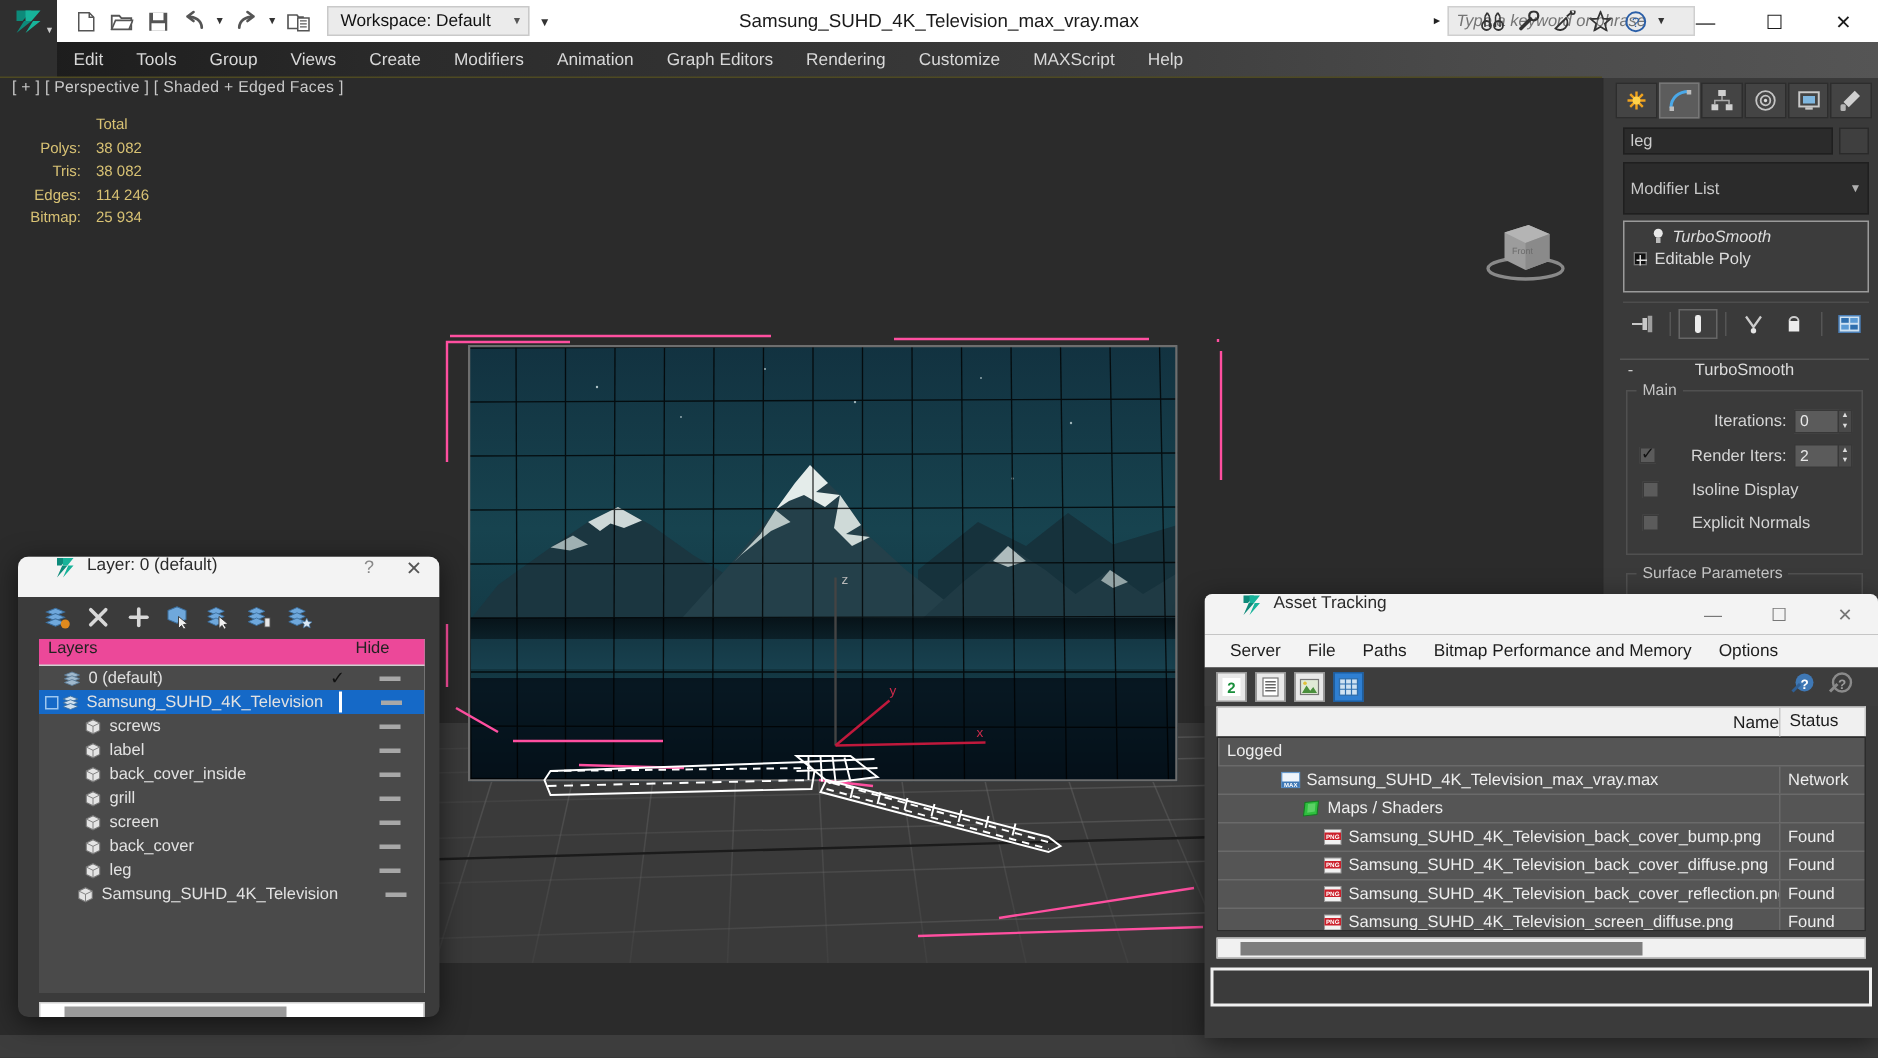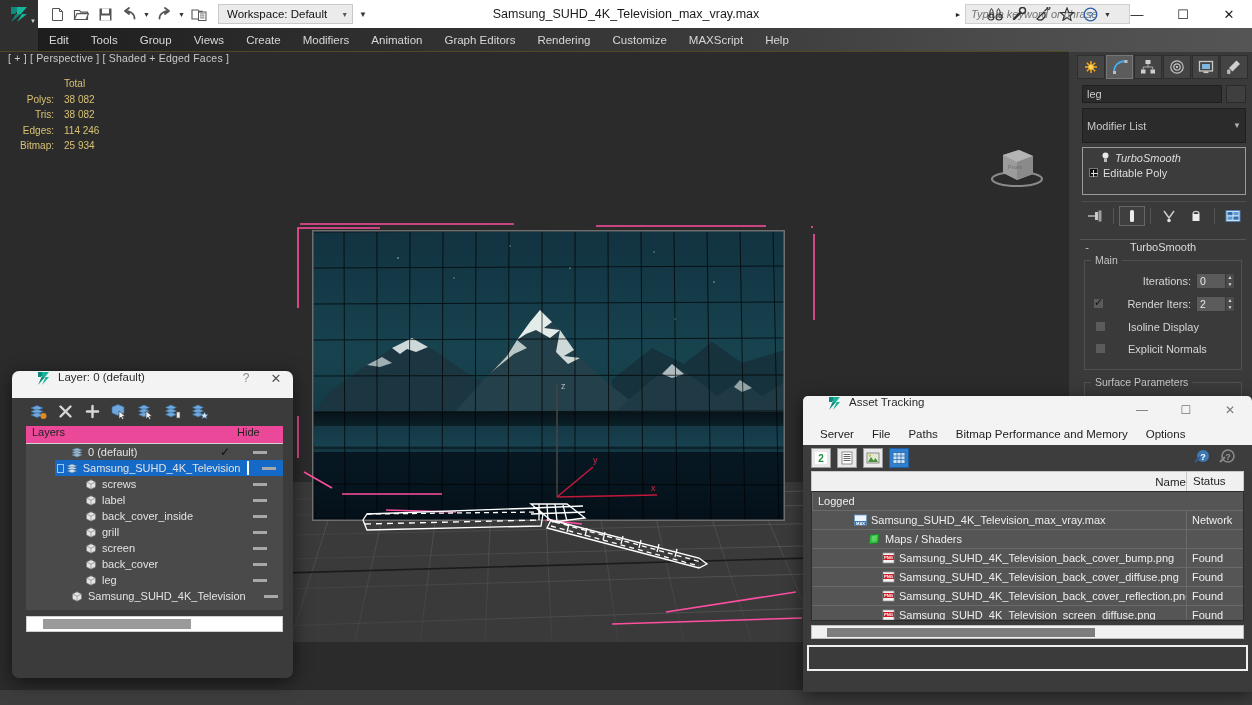--- a/index.html
+++ b/index.html
@@ -137,21 +137,21 @@
   .dlg-title-text { font-size:11.5px; color:#2b2b2b; flex:1; }
   .dlg-help { width:26px; text-align:center; font-size:12px; color:#888; }
   .dlg-x { width:34px; text-align:center; font-size:13px; color:#555; }
   .lay-toolbar { height:26px; display:flex; align-items:center; gap:3px; padding-left:14px; }
   .lay-tb-btn { width:24px; height:22px; display:flex; align-items:center; justify-content:center; }
   .lay-listwrap { margin:2px 10px 0 14px; background:#ffffff; }
   .lay-hdr { height:18px; background:#ec4899; display:flex; align-items:flex-start;
      border-bottom:1px solid #d0d0d0; }
   .lay-hdr .c1 { flex:1; font-size:11px; color:#222; padding-left:6px; }
   .lay-hdr .c2 { width:46px; font-size:11px; color:#222; }
-  .lay-rows { background:#4a4a4a; height:166px; overflow:hidden;padding-left:29px; }
+  .lay-rows { background:#4a4a4a; height:218px; overflow:hidden; }
   .lrow { height:16px; display:flex; align-items:center; font-size:11px; color:#e2e2e2; }
   .lrow.sel { background:#1569c7; }
   .lrow .ind { display:inline-block; }
   .lrow .lico { width:12px; height:11px; margin:0 5px 0 0; position:relative; }
   .lrow .lname { flex:1; white-space:nowrap; }
   .lrow .lchk { width:24px; text-align:center; }
   .lrow .lhide { width:46px; display:flex; align-items:center; justify-content:center; }
   .hdash { width:14px; height:3px; background:#a8a8a8; }
   .smallsq { width:10px; height:10px; border:1.5px solid #fff; background:#1569c7; }
   .expander { width:9px; height:9px; border:1px solid #9dc7ef; margin-right:2px; }

